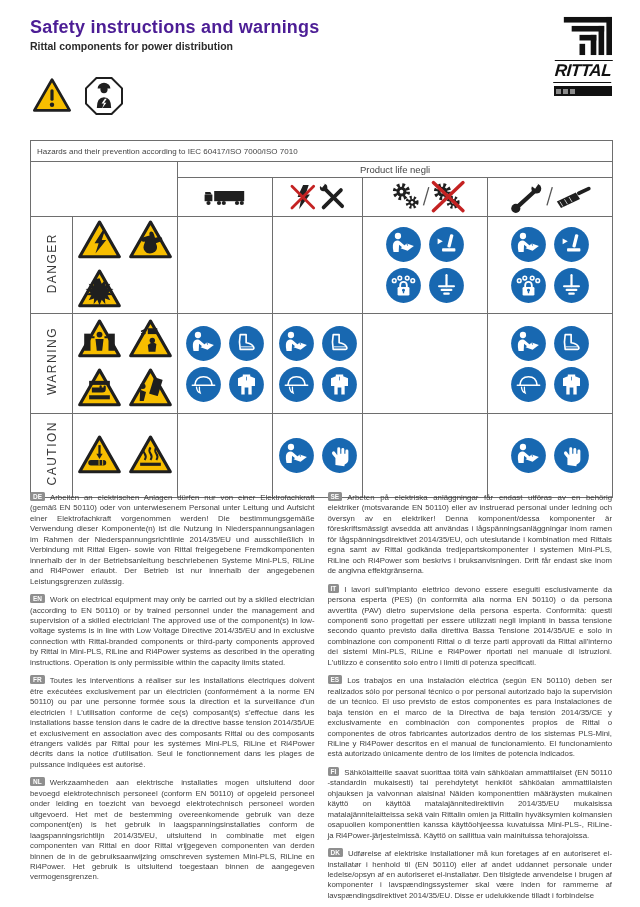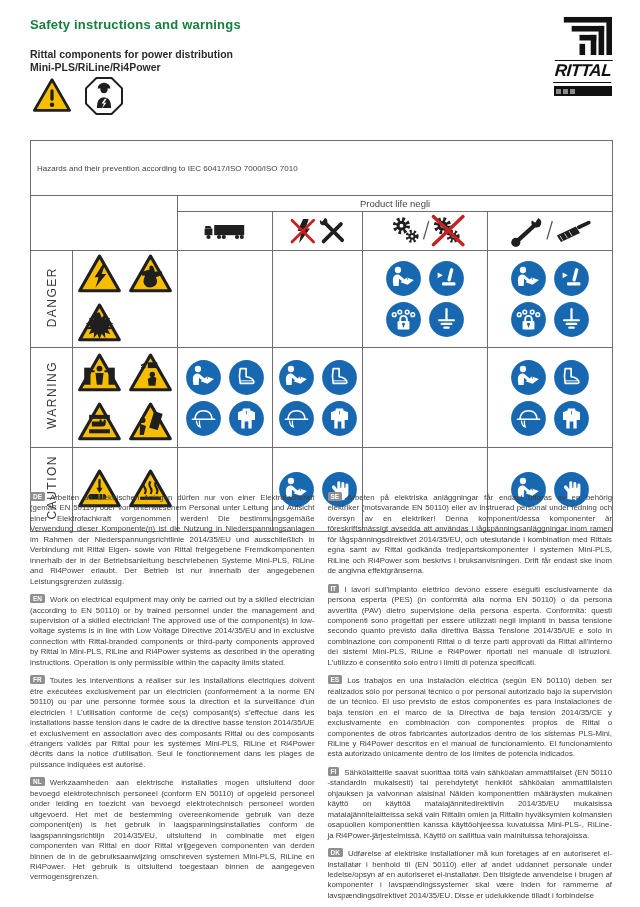--- a/index.html
+++ b/index.html
@@ -1,37 +1,37 @@
 <!DOCTYPE html>
 <html><head>
 <meta charset="utf-8">
 <style>
   html,body{margin:0;padding:0;background:#e8e8e8;}
   .page{position:relative;width:640px;height:907px;background:#ffffff;overflow:hidden;
         font-family:"Liberation Sans",sans-serif;color:#3d3d3d;margin:0 auto;}
   
   .titles{position:absolute;left:30px;top:17px;}
-  .title{font-size:13px;font-weight:bold;color:#15803d;letter-spacing:.2px;}
-  .subtitle{font-size:10.5px;font-weight:bold;color:#2b2b2b;margin-top:16px;}
+  .title{font-size:18px;font-weight:bold;color:#4c1d95;letter-spacing:.2px;}
+  .subtitle{font-size:10.5px;font-weight:bold;color:#2b2b2b;margin-top:2px;}
   .product-line{font-size:10.5px;font-weight:bold;color:#2b2b2b;margin-top:1px;}
   .header-icons{position:absolute;left:30px;top:76px;display:flex;gap:10px;align-items:center;}
   .header-icons svg{display:block;}
   
   .logo{position:absolute;right:28px;top:16px;width:58px;}
   .logo-mark{width:56px;height:40px;display:block;margin-left:auto;}
   .logo-word{border-top:1.5px solid #111;border-bottom:1.5px solid #111;margin-top:4px;
              font-size:17px;font-weight:bold;font-style:italic;color:#111;text-align:center;
              letter-spacing:-.5px;padding:0 0 1px 0;transform:skewX(-4deg);}
   .logo-bar{margin-top:3px;height:10px;background:#111;display:flex;align-items:center;gap:2px;padding-left:2px;}
   .logo-bar .sq{width:5px;height:5px;background:#8a8a8a;display:inline-block;}
   
   table.hz{position:absolute;left:30px;top:140px;border-collapse:collapse;table-layout:fixed;width:582px;}
   table.hz td{border:1px solid #6e6e6e;padding:0;vertical-align:middle;}
   table.hz{border:1.5px solid #3c3c3c;}
-  tr.cap td{height:16px;font-size:8px;color:#444;padding:19px 6px;text-align:left;}
+  tr.cap td{height:16px;font-size:8px;color:#444;padding:2px 6px;text-align:left;}
   tr.plc td.plc-cell{height:15px;font-size:9.5px;color:#444;text-align:center;}
   tr.lcr td{height:33px;text-align:center;}
   td.rl{text-align:center;}
   td.rl span{writing-mode:vertical-rl;transform:rotate(180deg);font-size:12px;letter-spacing:1.5px;color:#3a3a3a;display:inline-block;}
   .ic{display:flex;flex-wrap:wrap;gap:4px 6px;align-content:center;align-items:center;justify-content:center;margin:0 auto;}
   .tri-grid{width:102px;justify-content:flex-start;padding-left:4px;}
   .circ-grid{width:86px;}
   .ic svg{display:block;}
   svg.tri{width:45px;height:45px;}
   svg.circ{width:37px;height:37px;}
@@ -271,21 +271,20 @@
       <path d="M146 62 l8 13 M158 56 l8 13 M170 50 l8 13" stroke="#fff" stroke-width="2"></path>
     </symbol>
   </defs>
 </svg>
 
 <div class="page">
 
   <div class="titles">
     <div class="title">Safety instructions and warnings</div>
     <div class="subtitle">Rittal components for power distribution</div>
-    <div class="product-line">Mini-PLS/RiLine/Ri4Power</div>
   </div>
 
   <div class="header-icons">
       <svg style="width:44px;height:40px">
         <use href="#icon-general-warning"></use>
       </svg>
       <svg style="width:40px;height:40px">
         <use href="#icon-electrician"></use>
       </svg>
     </div>

